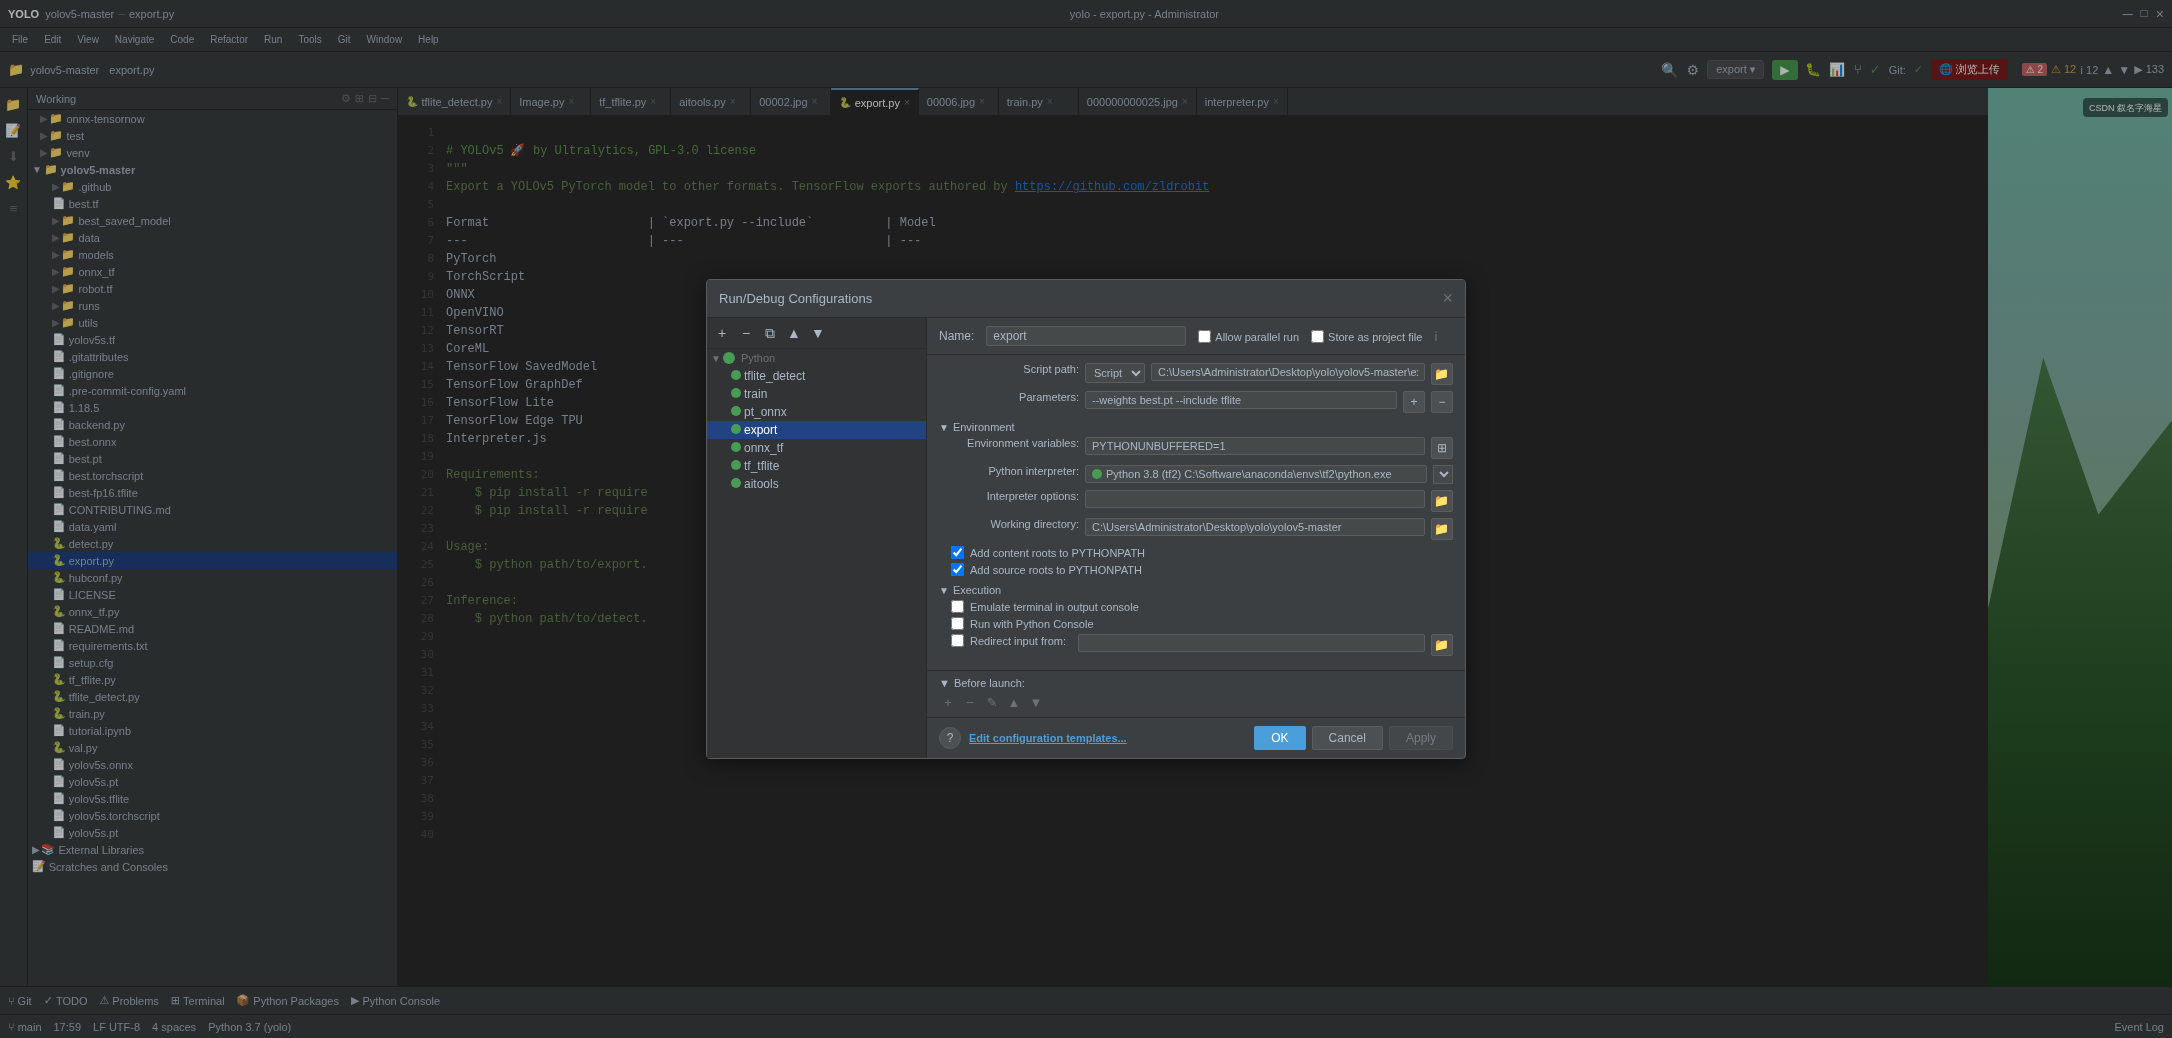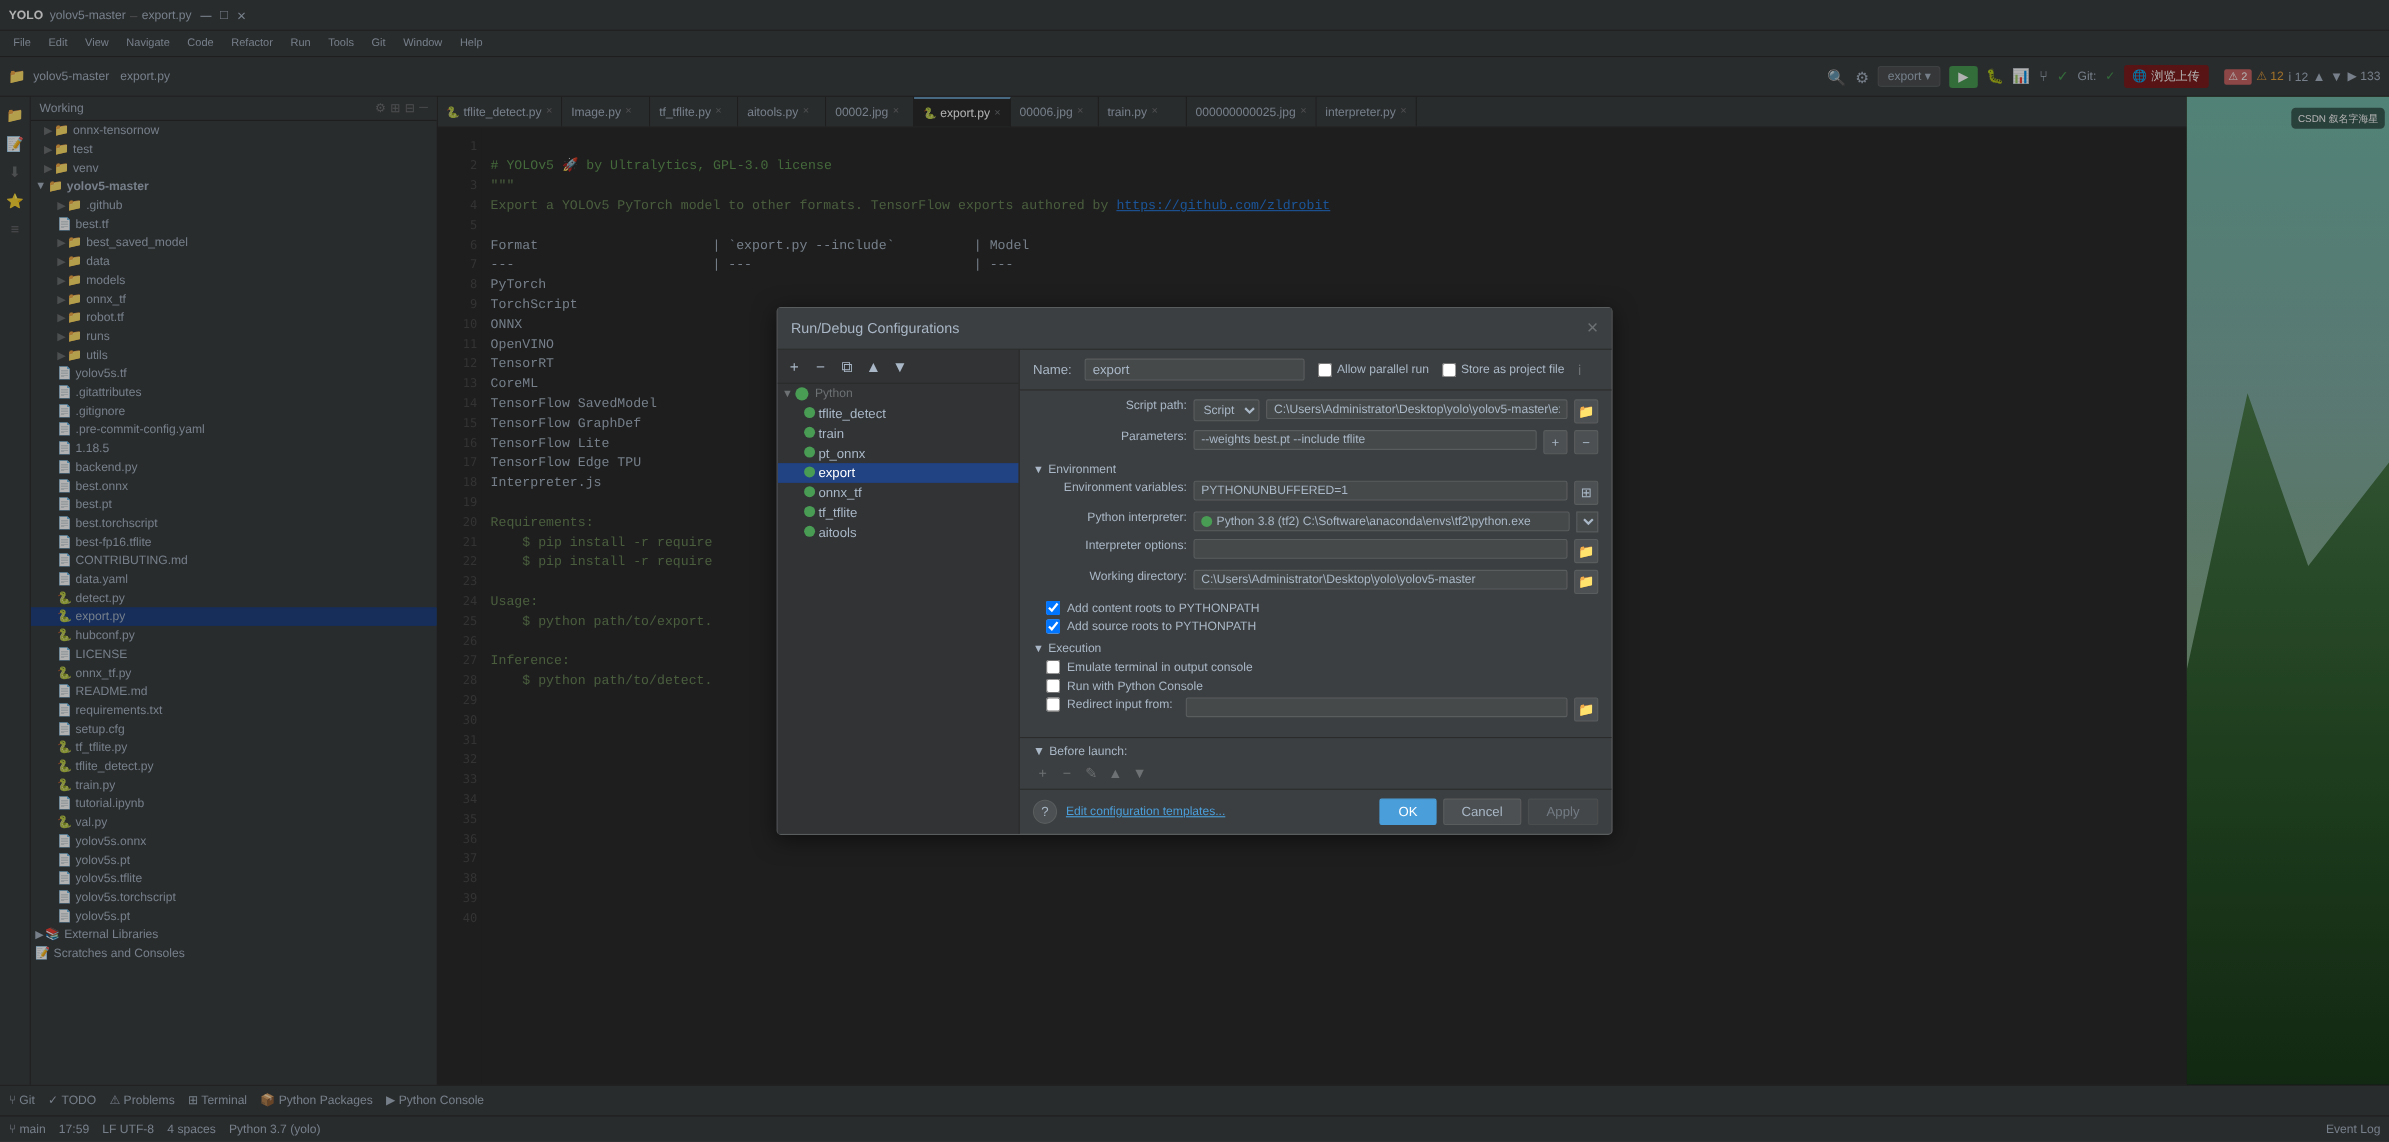--- a/index.html
+++ b/index.html
@@ -315,21 +315,21 @@
       flex: 0 0 200px;
       background: #45494a;
       border: 1px solid #5a5d5e;
       color: #a9b7c6;
       padding: 2px 6px;
       font-size: 12px;
       border-radius: 2px;
     }
     .checkbox-label {
       display: flex;
-      align-items: center;
+      align-items: flex-end;
       gap: 4px;
       font-size: 11px;
       color: #a9b7c6;
     }
     #dialog-tabs-bar {
       display: flex;
       border-bottom: 1px solid #2b2b2b;
       padding: 0 8px;
     }
     .dialog-tab {
@@ -416,20 +416,21 @@
       display: flex;
       align-items: center;
       gap: 8px;
       border-top: 1px solid #2b2b2b;
     }
     #dialog-bottom-link {
       font-size: 11px;
       color: #4a9eda;
       cursor: pointer;
       text-decoration: underline;
+      font-weight: bold;
     }
     #dialog-buttons {
       margin-left: auto;
       display: flex;
       gap: 6px;
     }
     .dlg-btn {
       padding: 4px 16px;
       background: #4c5052;
       border: 1px solid #5a5d5e;
@@ -515,20 +516,21 @@
     ::-webkit-scrollbar-thumb { background: #4c5052; border-radius: 3px; }
   </style>
 </head>
 <body>
 
 <div id="titlebar">
   <span style="color:#fff;font-weight:bold;font-size:11px;margin-right:6px;">YOLO</span>
   <span style="font-size:11px;color:#a9b7c6;">yolov5-master</span>
   <span style="margin:0 4px;color:#6e7173;">–</span>
   <span style="font-size:11px;color:#a9b7c6;">export.py</span>
+  <span style="flex:1;text-align:center;font-size:11px;color:#a9b7c6;">yolo - export.py - Administrator</span>
   <div style="display:flex;gap:8px;margin-left:8px;">
     <span style="color:#a9b7c6;cursor:pointer;font-size:14px;">─</span>
     <span style="color:#a9b7c6;cursor:pointer;font-size:12px;">□</span>
     <span style="color:#a9b7c6;cursor:pointer;font-size:14px;">×</span>
   </div>
 </div>
 
 <div id="menubar">
   <span class="menu-item">File</span>
   <span class="menu-item">Edit</span>

